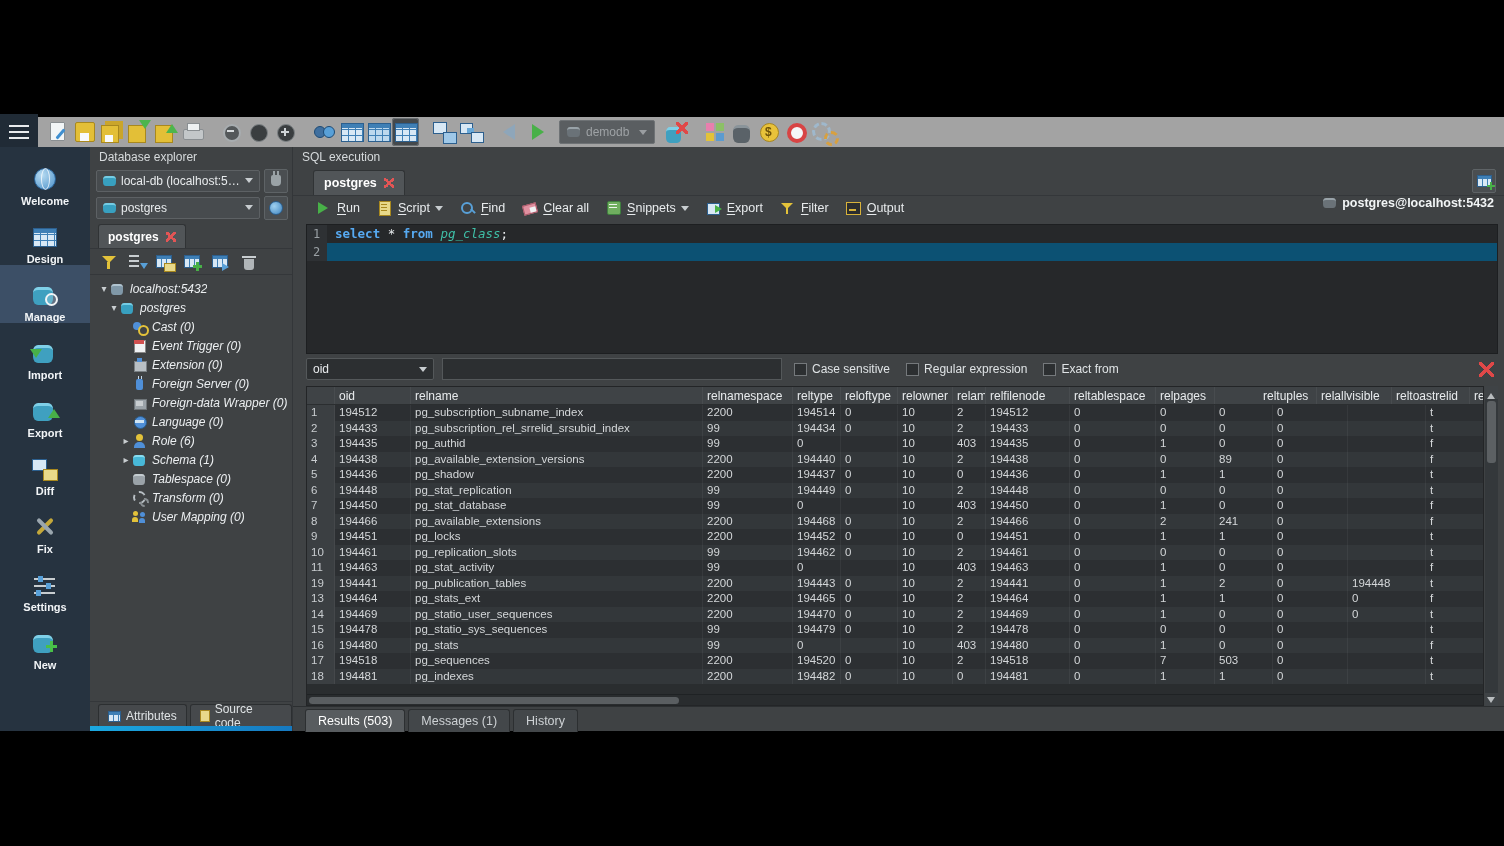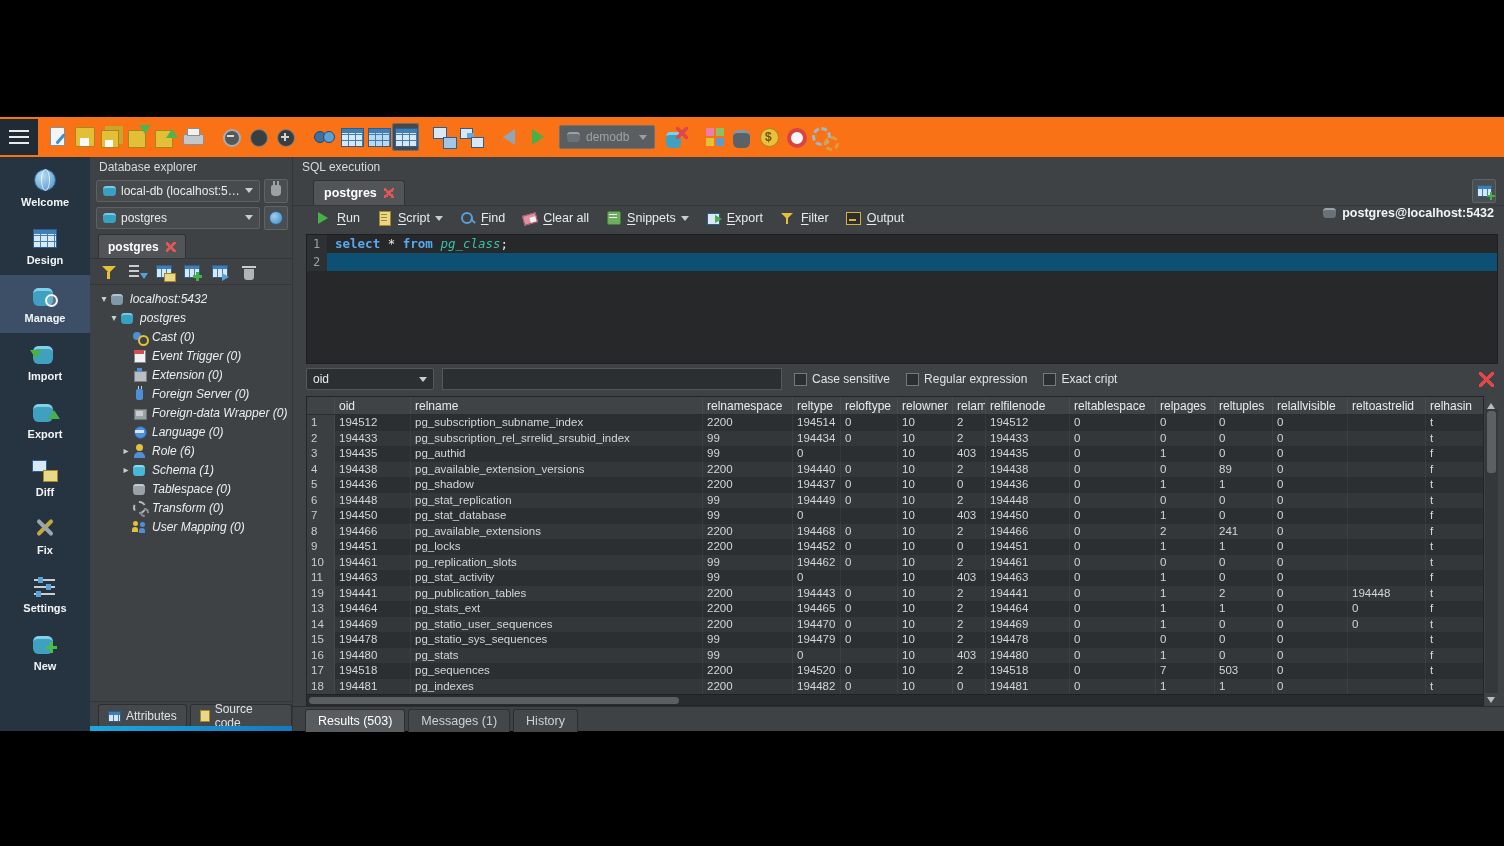--- a/index.html
+++ b/index.html
@@ -2,21 +2,21 @@
 <html><head>
 <meta charset="utf-8">
 <style>
   html,body{margin:0;padding:0;background:#000;}
   body{width:1504px;height:846px;overflow:hidden;font-family:"Liberation Sans",sans-serif;-webkit-font-smoothing:antialiased;}
   *{box-sizing:border-box;}
   .stage{position:absolute;top:0;left:0;width:1504px;height:846px;background:#000;}
   .app{position:absolute;top:117px;left:0;width:1504px;height:614px;background:#3f4244;display:flex;flex-direction:column;}
 
   
-  .toolbar{height:40px;background:#f97316;display:flex;align-items:center;flex:none;}
+  .toolbar{height:30px;background:#a3a3a3;display:flex;align-items:center;flex:none;}
   .menu-tile{width:38px;height:36px;flex:none;background:#202b36;display:flex;align-items:center;justify-content:center;cursor:pointer;}
   .bars{width:20px;height:14px;background:repeating-linear-gradient(#e8ebed 0 2px,transparent 2px 6px);}
   .ticons{display:flex;align-items:center;padding-left:6px;flex:1;}
   .ticon{position:relative;width:27px;height:28px;flex:none;display:inline-block;}
   .ticon::before,.ticon::after{content:"";position:absolute;}
   .ti-zoom-out,.ti-search,.ti-join-tables,.ti-nav-back,.ti-theme{margin-left:12px;}
   .ti-new-script::before{left:6px;top:4px;width:13px;height:17px;background:#f2f5f6;border:1px solid #8a8f92;border-radius:1px;}
   .ti-new-script::after{left:15px;top:10px;width:3px;height:12px;background:#3f8fd0;transform:rotate(40deg);border-radius:1px;}
   .ti-save::before{left:4px;top:4px;width:18px;height:18px;background:#e3bf37;border:1px solid #a8881e;border-radius:2px;}
   .ti-save::after{left:9px;bottom:5px;width:9px;height:8px;background:#f8fafc;}
@@ -62,21 +62,21 @@
   .cyl-mini{position:relative;width:13px;height:10px;border-radius:3px/4px;flex:none;}
   .cyl-mini.teal{background:#38a0c0;border-top:2px solid #74cce4;}
   .cyl-mini.gray{background:#6a7278;border-top:2px solid #98a2a8;}
   .close-x{width:10px;height:10px;margin-left:7px;flex:none;background:linear-gradient(45deg,transparent 40%,#e25555 40% 60%,transparent 60%),linear-gradient(135deg,transparent 40%,#e25555 40% 60%,transparent 60%);}
   .red-x{width:15px;height:15px;flex:none;background:linear-gradient(45deg,transparent 42%,#e04848 42% 58%,transparent 58%),linear-gradient(135deg,transparent 42%,#e04848 42% 58%,transparent 58%);}
   .panel-title{height:20px;line-height:20px;padding-left:9px;color:#d6dadc;font-size:12px;flex:none;}
 
   
   .main{flex:1;display:flex;min-height:0;}
   .rail{width:90px;flex:none;background:#263340;display:flex;flex-direction:column;padding-top:2px;}
-  .rail-item{height:58px;display:flex;flex-direction:column;align-items:center;justify-content:center;gap:4px;cursor:pointer;}
+  .rail-item{height:58px;display:flex;flex-direction:column;align-items:center;justify-content:flex-end;gap:4px;cursor:pointer;}
   .rail-item.active{background:#3c4f66;}
   .rail-label{color:#f2f5f7;font-size:11px;font-weight:bold;}
   .rail-icon{position:relative;width:26px;height:24px;}
   .rail-icon::before,.rail-icon::after{content:"";position:absolute;}
   .ri-welcome::before{left:2px;top:1px;width:20px;height:20px;border-radius:50%;background:radial-gradient(circle at 35% 30%,#b8dcf2,#4a90c8);border:1px solid #2a649a;}
   .ri-welcome::after{left:9px;top:1px;width:7px;height:20px;border-radius:50%;border:1px solid rgba(255,255,255,.75);}
   .ri-design::before{left:1px;top:3px;width:22px;height:17px;background:linear-gradient(#3f7fb5 0 4px,transparent 4px),repeating-linear-gradient(90deg,transparent 0 6px,#3f7fb5 6px 7px),repeating-linear-gradient(transparent 0 5px,#3f7fb5 5px 6px),#d8e8f5;border:1px solid #2c5f8e;}
   .ri-manage::before,.ri-import::before,.ri-export::before,.ri-new::before{left:1px;top:4px;width:20px;height:15px;background:#3fa0c0;border-radius:5px/6px;border-top:3px solid #7fd0e8;}
   .ri-manage::after{left:13px;top:10px;width:9px;height:9px;border-radius:50%;border:2px solid #f0f4f6;background:rgba(255,255,255,.2);}
   .ri-import::after{left:-2px;top:8px;border:6px solid transparent;border-top:9px solid #48b048;}
@@ -493,40 +493,40 @@
               <label class="chk">
                 <span class="box"></span>
                 <span>Case sensitive</span>
               </label>
               <label class="chk">
                 <span class="box"></span>
                 <span>Regular expression</span>
               </label>
               <label class="chk">
                 <span class="box"></span>
-                <span>Exact cript</span>
+                <span>Exact from</span>
               </label>
             </div>
           <span class="red-x"></span>
         </div>
         <div class="grid-zone">
           <div class="grid-main">
             <div class="ghead">
                 <span class="gc ghc num" style="width: 28px;"></span>
                 <span class="gc ghc" style="width: 76px;">oid</span>
                 <span class="gc ghc" style="width: 292px;">relname</span>
                 <span class="gc ghc" style="width: 90px;">relnamespace</span>
                 <span class="gc ghc" style="width: 48px;">reltype</span>
                 <span class="gc ghc" style="width: 57px;">reloftype</span>
                 <span class="gc ghc" style="width: 55px;">relowner</span>
                 <span class="gc ghc" style="width: 33px;">relam</span>
                 <span class="gc ghc" style="width: 84px;">relfilenode</span>
                 <span class="gc ghc" style="width: 86px;">reltablespace</span>
                 <span class="gc ghc" style="width: 59px;">relpages</span>
-                <span class="gc ghc" style="width: 58px;">reltuples</span>
+                <span class="gc ghc" style="width: 58px; margin-left: 44px;">reltuples</span>
                 <span class="gc ghc" style="width: 75px;">relallvisible</span>
                 <span class="gc ghc" style="width: 78px;">reltoastrelid</span>
                 <span class="gc ghc" style="width: 58px;">relhasin</span>
               </div>
             <div class="grows">
                 <div class="grow">
                   <span class="gc num" style="width: 28px;">1</span>
                   <span class="gc" style="width: 76px;">194512</span>
                   <span class="gc" style="width: 292px;">pg_subscription_subname_index</span>
                   <span class="gc" style="width: 90px;">2200</span>

